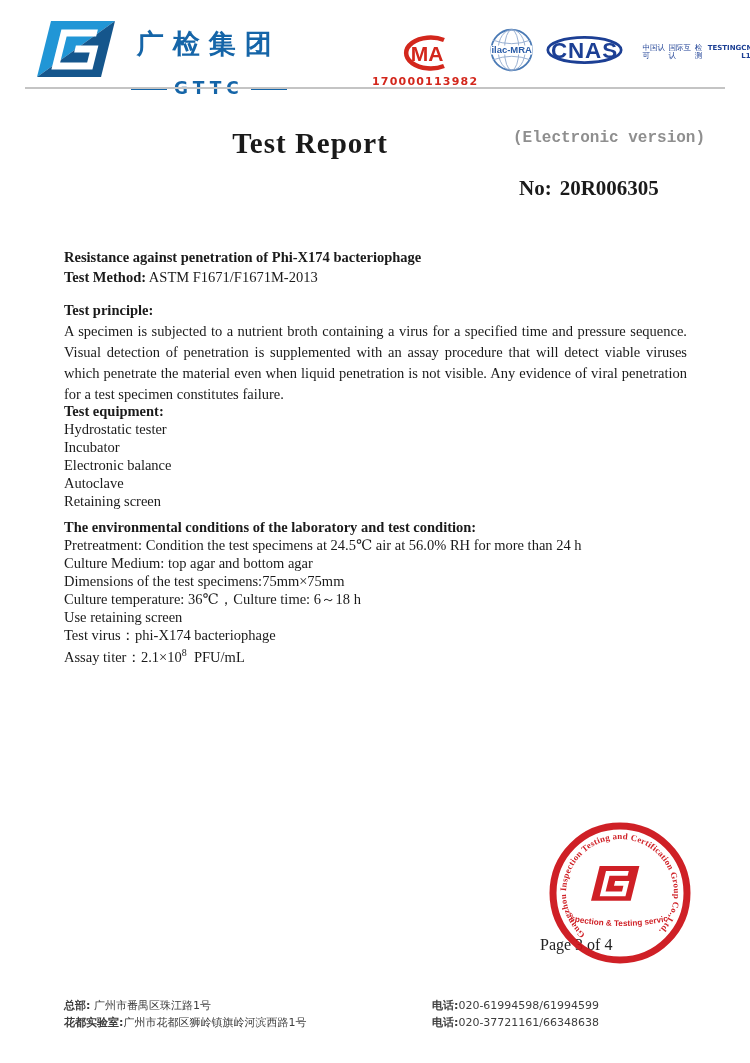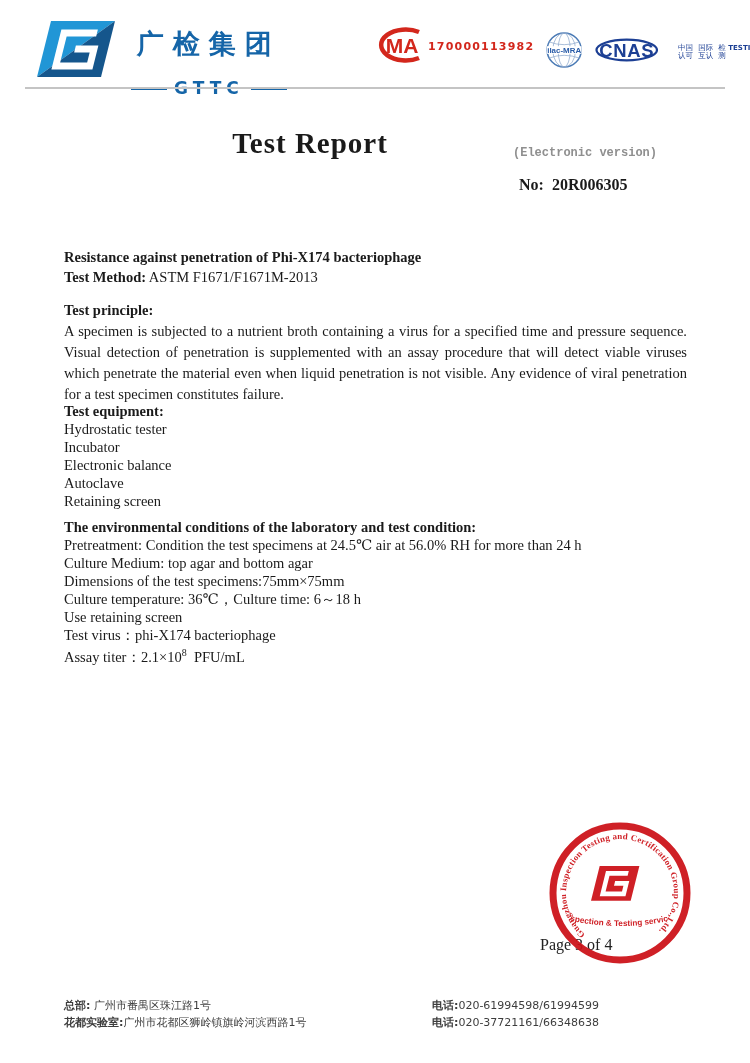--- a/index.html
+++ b/index.html
@@ -14,37 +14,37 @@
   .header-left { position:absolute; top:20px; left:36px; display:flex; gap:13px; align-items:flex-start; }
   .logo-text { display:flex; flex-direction:column; align-items:center; padding-top:6px; }
   .logo-cn { font-family:"DejaVu Sans","Liberation Sans",sans-serif; font-weight:bold;
              font-size:27px; letter-spacing:9px; color:#1565a8; white-space:nowrap; }
   .logo-en-row { display:flex; align-items:center; gap:7px; margin-top:16px; color:#1565a8; }
   .logo-dash { width:36px; height:3px; background:#1565a8; }
   .logo-en { font-family:"DejaVu Sans","Liberation Sans",sans-serif; font-weight:bold;
              font-size:17px; letter-spacing:5px; }
 
   .marks { position:absolute; top:26px; left:372px; display:flex; gap:12px; align-items:flex-start; }
-  .cma-block { display:flex; flex-direction:row; align-items:center; }
+  .cma-block { display:flex; flex-direction:column; align-items:center;margin-top:8px; }
   .cma-number { font-family:"DejaVu Sans","Liberation Sans",sans-serif; font-size:11px; font-weight:bold;
                 color:#d3271c; letter-spacing:1.2px; margin-top:3px; }
   .cnas-block { display:flex; gap:20px; align-items:center; }
   .cnas-side { display:flex; line-height:8.5px; color:#1c3f94;
                font-family:"DejaVu Sans","Liberation Sans",sans-serif; font-size:7.5px; padding-top:4px; }
   .cnas-side .en { font-size:7px; font-weight:bold; }
 
   .divider { position:absolute; top:87px; left:25px; width:700px; height:2px; background:#c4c4c4; }
 
   
   .title-main { position:absolute; top:127px; left:0; width:620px; text-align:center;
                 font-size:29px; font-weight:bold; letter-spacing:1px; }
-  .title-version { position:absolute; top:146px; left:513px;
+  .title-version { position:absolute; top:129px; left:513px;
                    font-family:"Liberation Mono","DejaVu Sans Mono",monospace;
-                   font-size:12px; font-weight:bold; color:#8f8f8f; }
-  .report-no { position:absolute; top:176px; left:519px; font-size:16px; font-weight:bold; }
+                   font-size:16px; font-weight:bold; color:#8f8f8f; }
+  .report-no { position:absolute; top:176px; left:519px; font-size:21px; font-weight:bold; }
   .report-no span { margin-right:8px; }
 
   
   .sec { position:absolute; left:64px; width:623px; font-size:14.5px;margin-top:42px; }
   .sec1 { top:205px; line-height:20px; }
   .sec2 { top:258px; line-height:21px; }
   .sec2 .para { text-align:justify; }
   .sec3 { top:360px; line-height:18px; }
   .sec4 { top:476px; line-height:18px; }
   sup { font-size:10px; }

